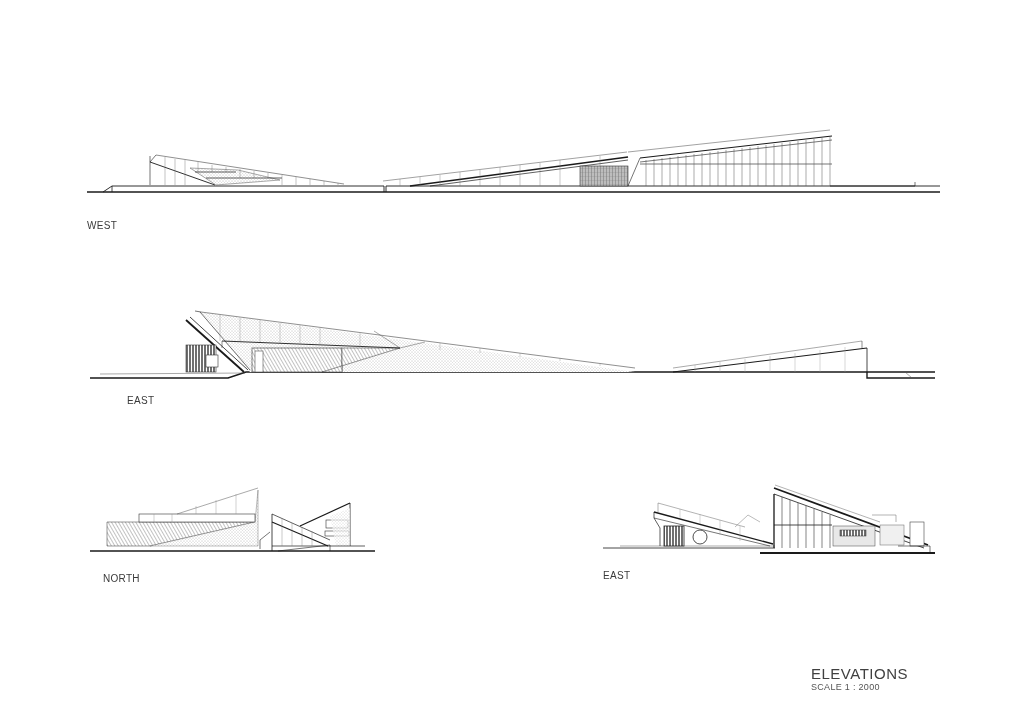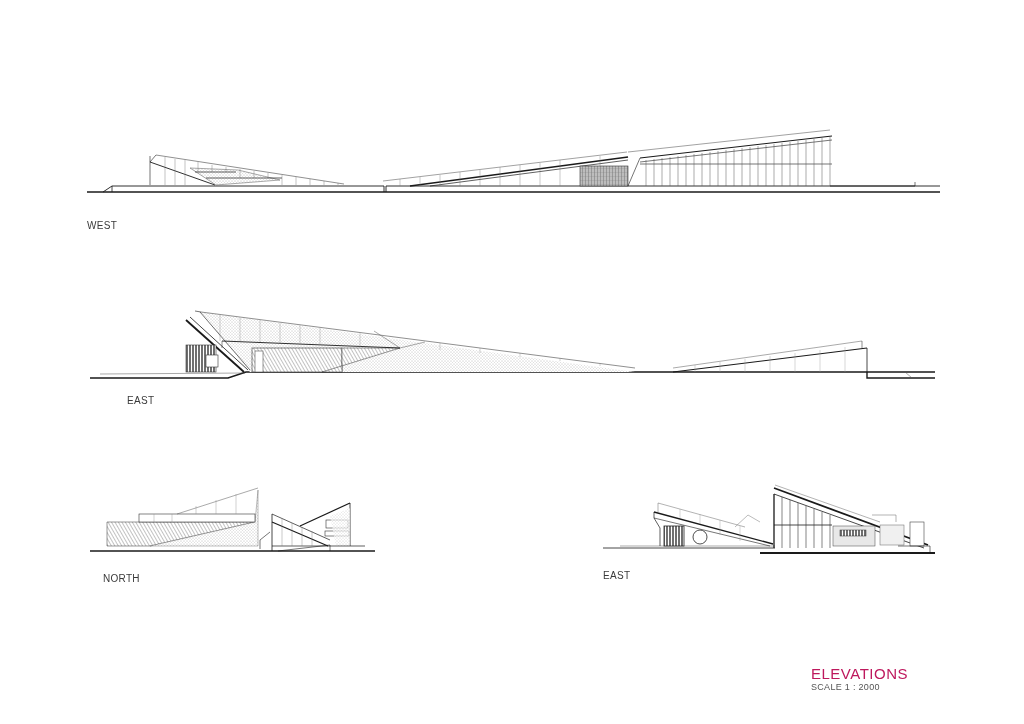--- a/index.html
+++ b/index.html
@@ -1,21 +1,21 @@
 <!DOCTYPE html>
 <html><head>
 <meta charset="utf-8">
 <style>
   html, body { margin: 0; padding: 0; background: #ffffff; }
   body { width: 1024px; height: 724px; position: relative; overflow: hidden; font-family: "Liberation Sans", sans-serif; color: #333; }
   .sheet { position: absolute; left: 0; top: 0; width: 840px; height: 724px; }
   svg.draw { position: absolute; left: 0; top: 0; }
   .label { position: absolute; font-size: 10px; letter-spacing: 0.3px; color: #3a3a3a; font-family: "Liberation Sans", sans-serif; }
   .title-block { position: absolute; left: 811px; top: 666px; }
-  .title-main { font-size: 15px; letter-spacing: 0.5px; color: #be185d; line-height: 16px; }
+  .title-main { font-size: 15px; letter-spacing: 0.5px; color: #404040; line-height: 16px; }
   .title-sub { font-size: 9px; color: #555; letter-spacing: 0.3px; line-height: 11px; }
 </style>
 </head>
 <body>
 
 <div class="sheet">
 
   <svg class="draw" width="1024" height="724" viewBox="0 0 1024 724">
     <defs>
       <pattern id="stipple" width="3" height="3" patternUnits="userSpaceOnUse">

